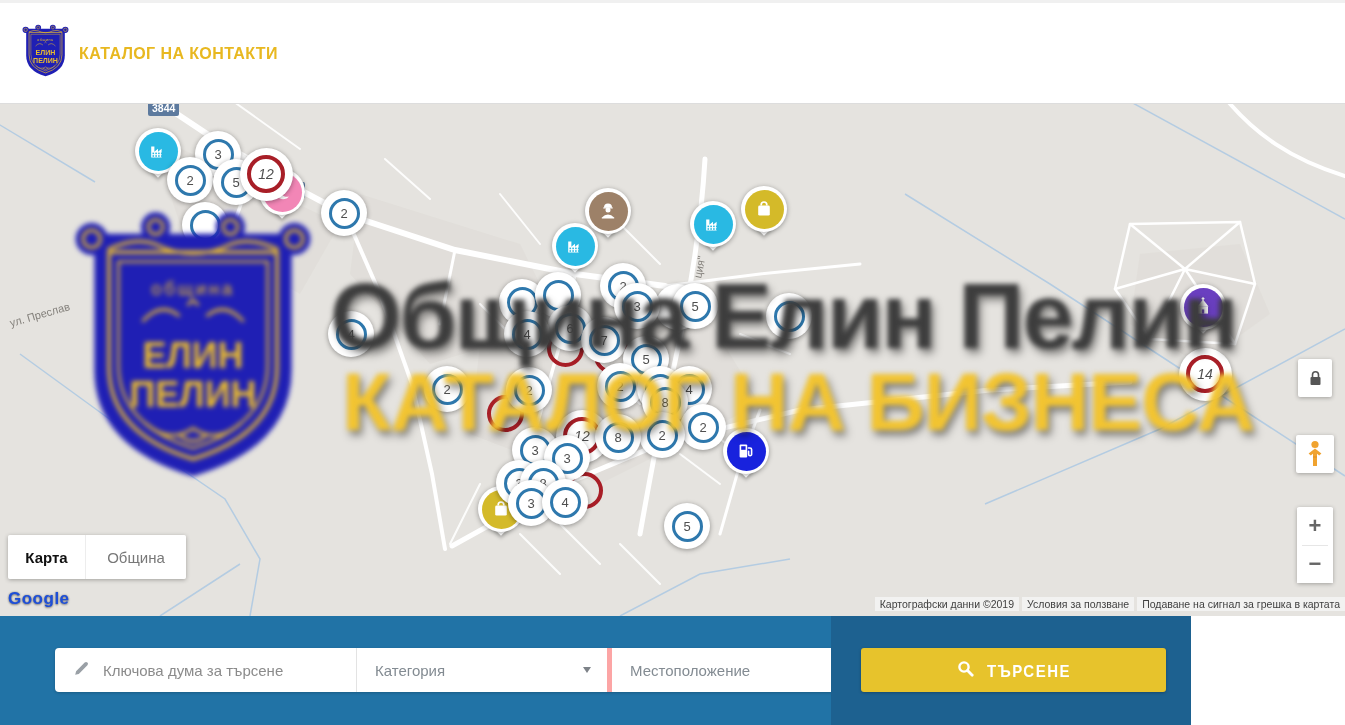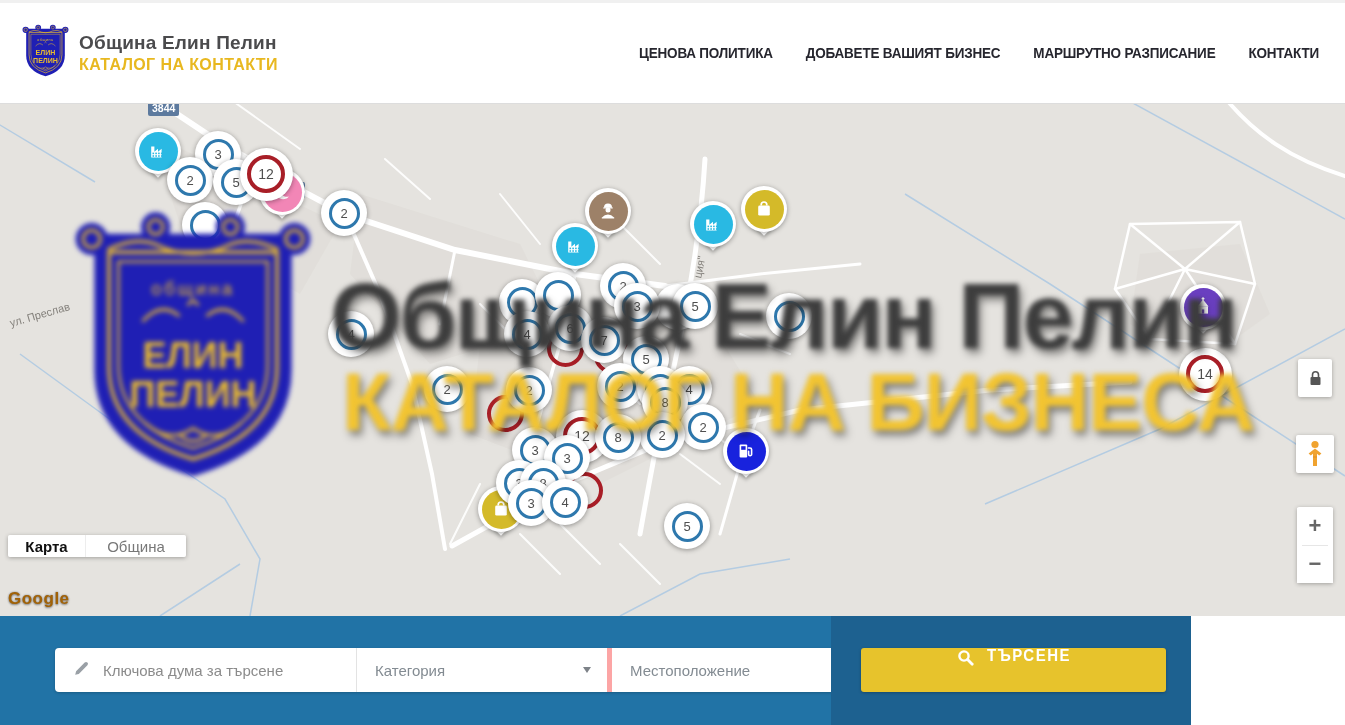--- a/index.html
+++ b/index.html
@@ -31,40 +31,40 @@
               transform:rotate(45deg); box-shadow:2px 2px 4px rgba(0,0,0,.25); }
   .pin-head { position:absolute; left:0; top:0; width:46px; height:46px; border-radius:50%;
               background:#fff; box-shadow:0 1px 5px rgba(0,0,0,.35); display:flex; align-items:center; justify-content:center; }
   .pin-disc { width:39px; height:39px; border-radius:50%; display:flex; align-items:center; justify-content:center; }
   .ring-partial { position:absolute; width:37px; height:37px; border-radius:50%; border:4px solid #a81e27; }
   .cluster { position:absolute; width:46px; height:46px; border-radius:50%; background:#fff;
              box-shadow:0 1px 5px rgba(0,0,0,.38); display:flex; align-items:center; justify-content:center; cursor:pointer; }
   .cluster-ring { width:31px; height:31px; border-radius:50%; border:3px solid #2e78ad;
                   display:flex; align-items:center; justify-content:center; }
   .cluster span { font-size:13px; color:#4f4f4f; }
-  .cluster.red { width:53px; height:53px; }
+  .cluster.red { width:53px; height:53px;font-style:italic; }
   .cluster.red .cluster-ring { width:38px; height:38px; border-width:4px; border-color:#a81e27; }
   .cluster.red span { font-size:14px; }
 
   
   .watermark { position:absolute; inset:0; z-index:6; pointer-events:none; filter:blur(2.8px); }
   .wm-shield { position:absolute; left:73px; top:105px; }
   .wm1 { position:absolute; left:330px; top:160px; font-size:92px; font-weight:bold; color:#3d3d3d;
          letter-spacing:-2px; white-space:nowrap; text-shadow:3px 5px 7px rgba(0,0,0,.45); }
   .wm2 { position:absolute; left:342px; top:252px; font-size:81px; font-weight:bold; color:#f2c431;
          letter-spacing:-1px; white-space:nowrap; text-shadow:3px 5px 7px rgba(0,0,0,.5); }
 
   
   .maptype { position:absolute; left:8px; top:431px; z-index:7; display:flex;
              box-shadow:0 1px 4px rgba(0,0,0,.3); border-radius:2px; overflow:hidden; }
-  .maptype button { height:22px; background:#fff; border:none; font-family:inherit; font-size:15px; cursor:pointer; }
+  .maptype button { height:44px; background:#fff; border:none; font-family:inherit; font-size:15px; cursor:pointer; }
   .mt-map { width:77px; color:#111; font-weight:bold; }
   .mt-sat { width:101px; color:#787878; border-left:1px solid #ededed !important; }
   .glogo { position:absolute; left:8px; bottom:7px; z-index:7; font-size:17px; font-weight:bold;
-           color:#a16207; letter-spacing:.5px; cursor:pointer;
+           color:#1d4ed8; letter-spacing:.5px; cursor:pointer;
            text-shadow:0 0 2px #8a8a8a, 0 1px 2px rgba(60,60,60,.55); }
   .attrib { position:absolute; right:0; bottom:5px; z-index:7; display:flex; gap:3px; }
   .attrib span { background:rgba(245,245,245,.85); color:#3f3f3f; font-size:10.5px;
                  padding:1px 5px; white-space:nowrap; }
   .attrib span[data-interactable="true"] { cursor:pointer; }
   .ctrl { position:absolute; background:#fff; z-index:7; box-shadow:0 1px 4px rgba(0,0,0,.3);
           border-radius:2px; display:flex; align-items:center; justify-content:center; cursor:pointer; }
   .lockbox { left:1298px; top:255px; width:34px; height:38px; }
   .pegbox  { left:1296px; top:331px; width:38px; height:38px; }
   .zoombox { left:1297px; top:403px; width:36px; height:76px; flex-direction:column; }
@@ -84,21 +84,21 @@
   .kw input::placeholder { color:#8b8b8b; }
   .sel { padding:0 16px 0 18px; justify-content:space-between; cursor:pointer; }
   .sel.cat { width:255px; border-right:5px solid #fca5a5; }
   .sel.loc { width:258px;align-items:center; }
   .sel-label { font-size:15px; color:#838b92; }
   .chev { width:0; height:0; border-left:4.5px solid transparent; border-right:4.5px solid transparent;
           border-top:6px solid #7d8288; }
   .gear-btn { position:absolute; left:881px; top:32px; width:45px; height:44px; background:#4e8cb8;
               border:none; border-radius:4px; cursor:pointer; display:flex; align-items:center; justify-content:center; }
   .search-btn { position:absolute; left:30px; top:32px; width:305px; height:44px; background:#e7c32c;
-                border:none; border-radius:3px; cursor:pointer; display:flex; 
+                border:none; border-radius:3px; cursor:pointer; display:flex; align-items:center;
                 justify-content:center; gap:11px; box-shadow:0 1px 3px rgba(0,0,0,.25); }
   .search-btn span.lbl { color:#fff; font-size:15px; font-weight:bold; letter-spacing:1.5px; transform:scale(1,1.1); }
 </style>
 </head>
 <body>
 
 <header class="site-header" data-interactable="false">
   <div class="brand" data-interactable="true">
     <span id="logo-slot" data-interactable="false"><svg width="47" height="54" viewBox="0 0 180 206">
     <circle cx="14" cy="22" r="12" fill="#1f1fb4"></circle>
@@ -113,30 +113,23 @@
     <path d="M26,30 Q47,20 62,26 Q90,40 118,26 Q133,20 154,30" fill="none" stroke="#e9bb2e" stroke-width="2.4"></path>
     <path d="M27,32 H153 V118 Q153,168 90,187 Q27,168 27,118 Z" fill="none" stroke="#e9bb2e" stroke-width="2.6"></path>
     <path d="M34,39 H146 V116 Q146,161 90,179 Q34,161 34,116 Z" fill="none" stroke="#e9bb2e" stroke-width="1.8"></path>
     <text x="90" y="64" font-size="14" text-anchor="middle" fill="#e9bb2e" font-family="Liberation Sans, sans-serif" letter-spacing="2">община</text>
     <path d="M52,84 q14,-16 28,-4 M128,84 q-14,-16 -28,-4 M86,72 q4,-7 8,0" fill="none" stroke="#e9bb2e" stroke-width="2"></path>
     <text x="90" y="119" font-size="27" font-weight="bold" text-anchor="middle" fill="#e9bb2e" font-family="Liberation Sans, sans-serif">ЕЛИН</text>
     <text x="90" y="148" font-size="27" font-weight="bold" text-anchor="middle" fill="#e9bb2e" font-family="Liberation Sans, sans-serif">ПЕЛИН</text>
     <path d="M54,160 q18,16 36,4 q18,12 36,-4 M80,169 q10,9 20,0" fill="none" stroke="#e9bb2e" stroke-width="2"></path>
   </svg></span>
     <div class="brand-text">
-      <div class="brand-title" data-interactable="false">Община Елин Пелин</div>
       <div class="brand-subtitle" data-interactable="false">КАТАЛОГ НА КОНТАКТИ</div>
     </div>
   </div>
-  <nav data-interactable="false">
-    <a data-interactable="true">ЦЕНОВА ПОЛИТИКА</a>
-    <a data-interactable="true">ДОБАВЕТЕ ВАШИЯТ БИЗНЕС</a>
-    <a data-interactable="true">МАРШРУТНО РАЗПИСАНИЕ</a>
-    <a data-interactable="true">КОНТАКТИ</a>
-  </nav>
 </header>
 
 <div class="map" data-interactable="true">
   <svg class="roads" data-interactable="false" width="1345" height="512">
     <g fill="#dedbd6" opacity="0.55">
       <polygon points="150,30 340,120 300,190 180,120"></polygon>
       <polygon points="360,90 520,140 560,220 430,260 350,170"></polygon>
       <polygon points="480,240 700,200 760,300 600,380 470,330"></polygon>
       <polygon points="1140,150 1240,140 1270,210 1200,260 1130,220"></polygon>
     </g>
@@ -538,20 +531,25 @@
     <div class="wm2" data-interactable="false">КАТАЛОГ НА БИЗНЕСА</div>
   </div>
 
   <div class="maptype" data-interactable="false">
     <button class="mt-map" data-interactable="true">Карта</button>
     <button class="mt-sat" data-interactable="true">Община</button>
   </div>
 
   <div class="glogo" data-interactable="true">Google</div>
 
+  <div class="attrib" data-interactable="false">
+    <span data-interactable="false">Картографски данни ©2019</span>
+    <span data-interactable="true">Условия за ползване</span>
+    <span data-interactable="true">Подаване на сигнал за грешка в картата</span>
+  </div>
 
   <div class="ctrl lockbox" data-interactable="true">
     <svg width="13" height="16" viewBox="0 0 13 16">
       <rect x="1.5" y="7" width="10" height="8" rx="1" fill="#555"></rect>
       <path d="M3.5,7 V4.8 a3,3 0 0 1 6,0 V7" fill="none" stroke="#555" stroke-width="1.6"></path>
     </svg>
   </div>
 
   <div class="ctrl pegbox" data-interactable="true">
     <svg width="20" height="28" viewBox="0 0 20 28">

